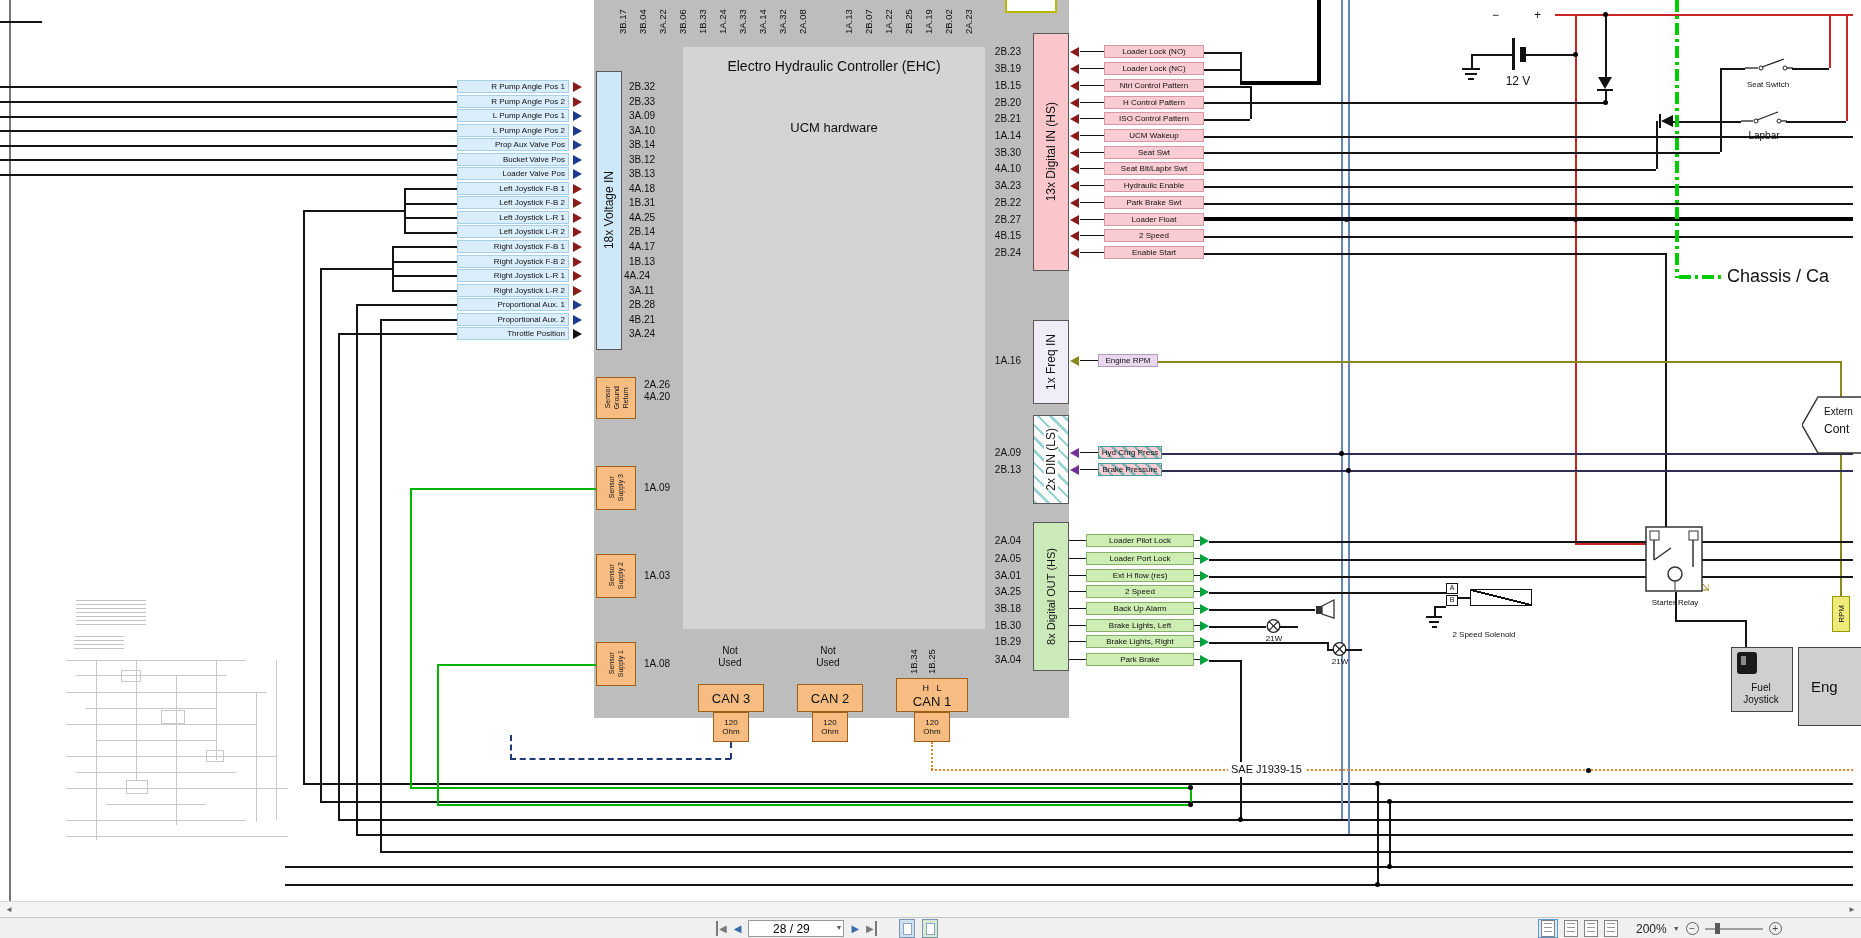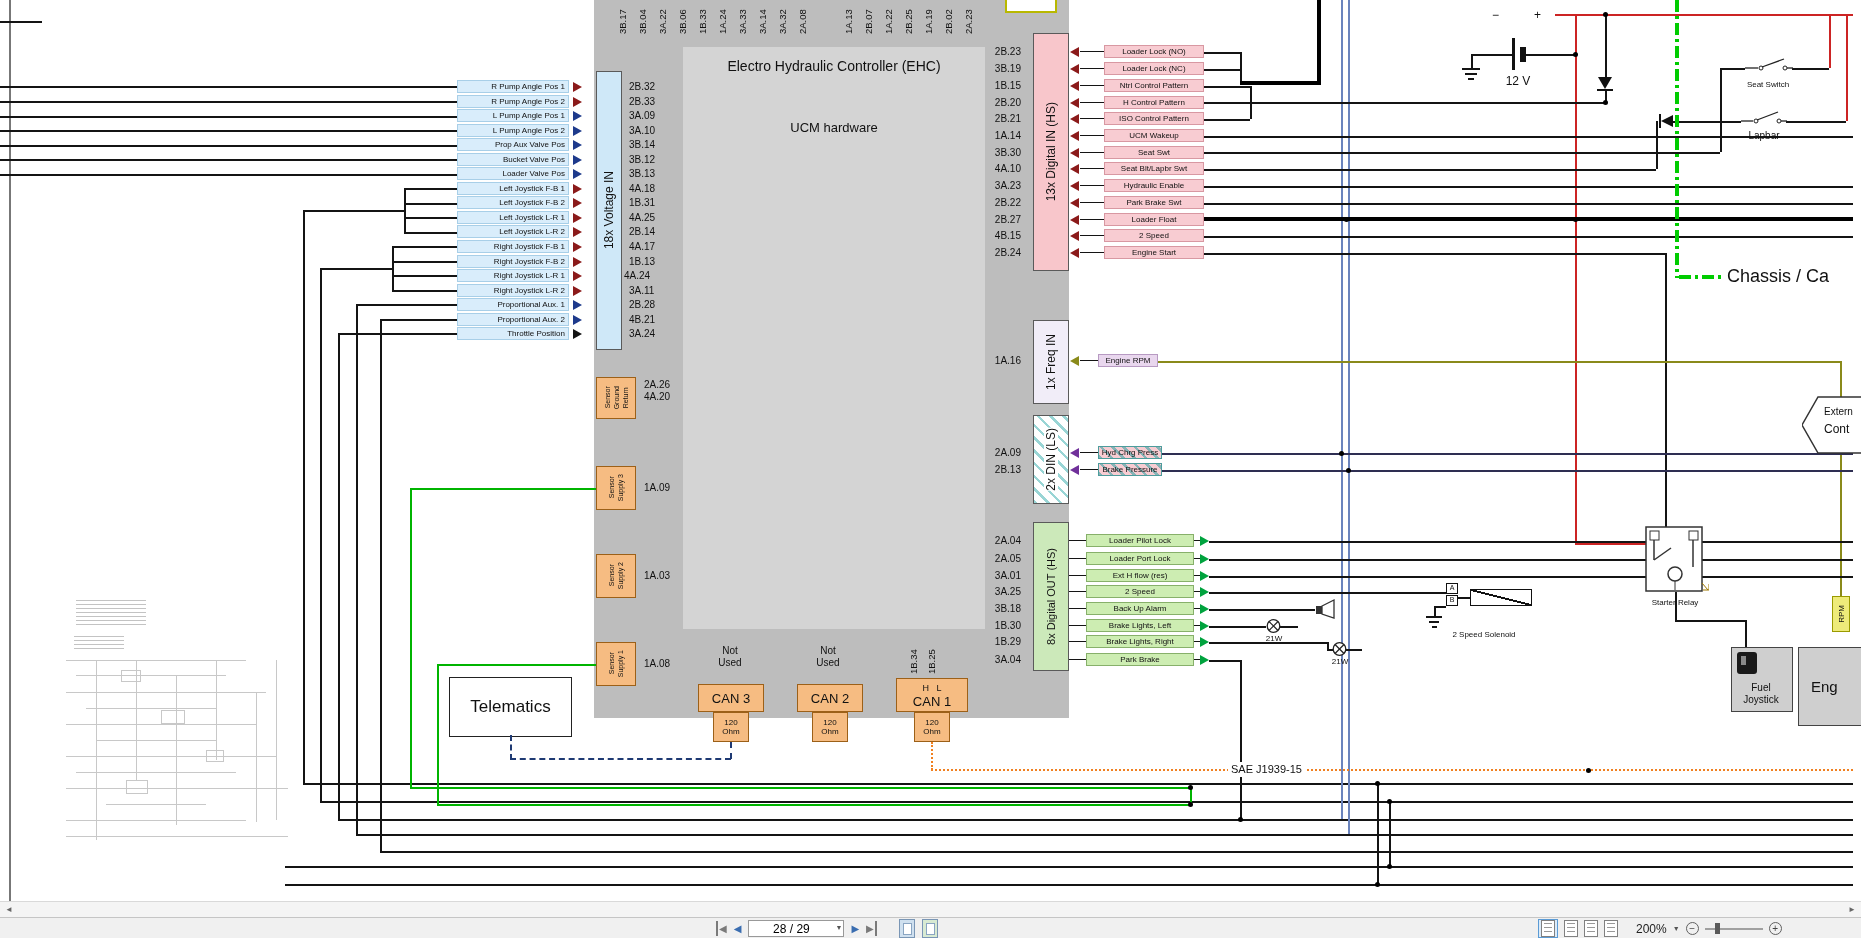--- a/index.html
+++ b/index.html
@@ -321,21 +321,21 @@
   <div class="row" style="left:975px;top:229px;width:240px">
       <span class="pinR">4B.15</span>
       <div class="arrL" style="left:95px"></div>
       <div class="cw" style="left:105px;width:24px"></div>
       <div class="sig disig">2 Speed</div>
     </div>
   <div class="row" style="left:975px;top:246px;width:240px">
       <span class="pinR">2B.24</span>
       <div class="arrL" style="left:95px"></div>
       <div class="cw" style="left:105px;width:24px"></div>
-      <div class="sig disig">Engine Start</div>
+      <div class="sig disig">Enable Start</div>
     </div>
 
   <div class="row" style="left:975px;top:354px;width:240px">
       <span class="pinR">1A.16</span>
       <div class="arrL" style="left:95px;border-right-color:#8a8a1a"></div>
       <div class="cw" style="left:105px;width:18px"></div>
       <div class="sig fsig">Engine RPM</div>
     </div>
 
   <div class="row" style="left:975px;top:446px;width:240px">
@@ -401,23 +401,20 @@
       <div class="arrR" style="left:225px;border-left-color:#00a33e"></div>
     </div>
   <div class="row" style="left:975px;top:653px;width:240px">
       <span class="pinR">3A.04</span>
       <div class="cw" style="left:94px;width:17px"></div>
       <div class="sig dosig">Park Brake</div>
       <div class="cw" style="left:219px;width:6px"></div>
       <div class="arrR" style="left:225px;border-left-color:#00a33e"></div>
     </div>
 
-  <div class="abs" style="left:449px;top:677px;width:121px;height:58px;border:1.5px solid #222;background:#fff;display:flex;align-items:center;justify-content:center;font-size:17px">
-      <span>Telematics</span>
-    </div>
 
   <div class="hw" style="left:0;top:86px;width:457px"></div>
   <div class="hw" style="left:0;top:101px;width:457px"></div>
   <div class="hw" style="left:0;top:116px;width:457px"></div>
   <div class="hw" style="left:0;top:130px;width:457px"></div>
   <div class="hw" style="left:0;top:145px;width:457px"></div>
   <div class="hw" style="left:0;top:159px;width:457px"></div>
   <div class="hw" style="left:0;top:174px;width:457px"></div>
   <div class="hw" style="left:404px;top:188px;width:53px"></div>
   <div class="hw" style="left:404px;top:203px;width:53px"></div>

